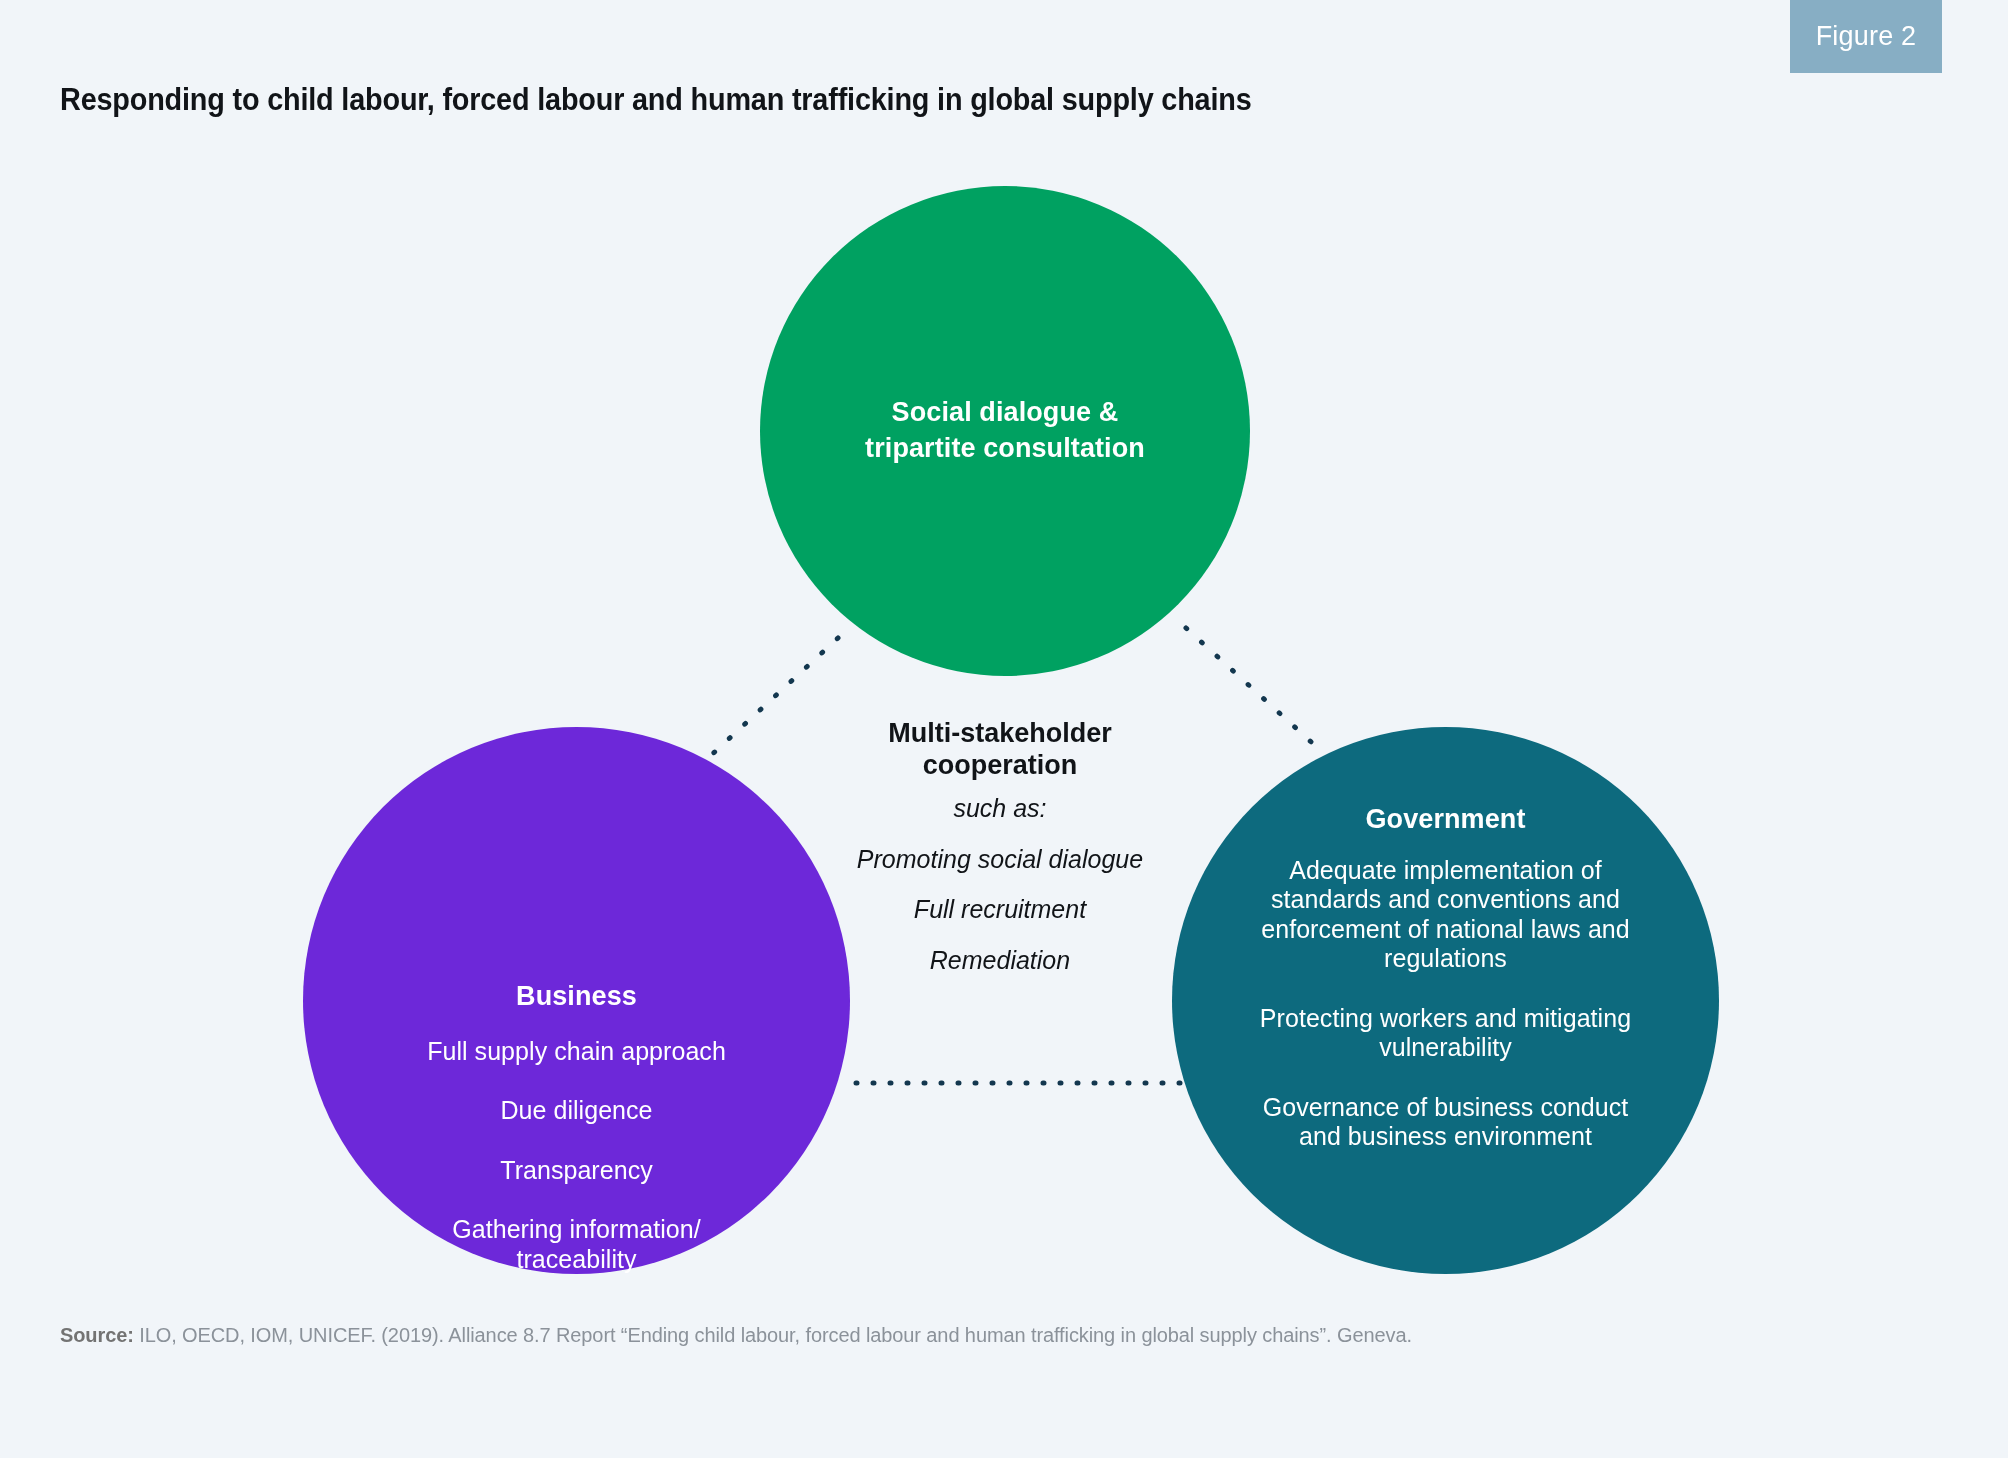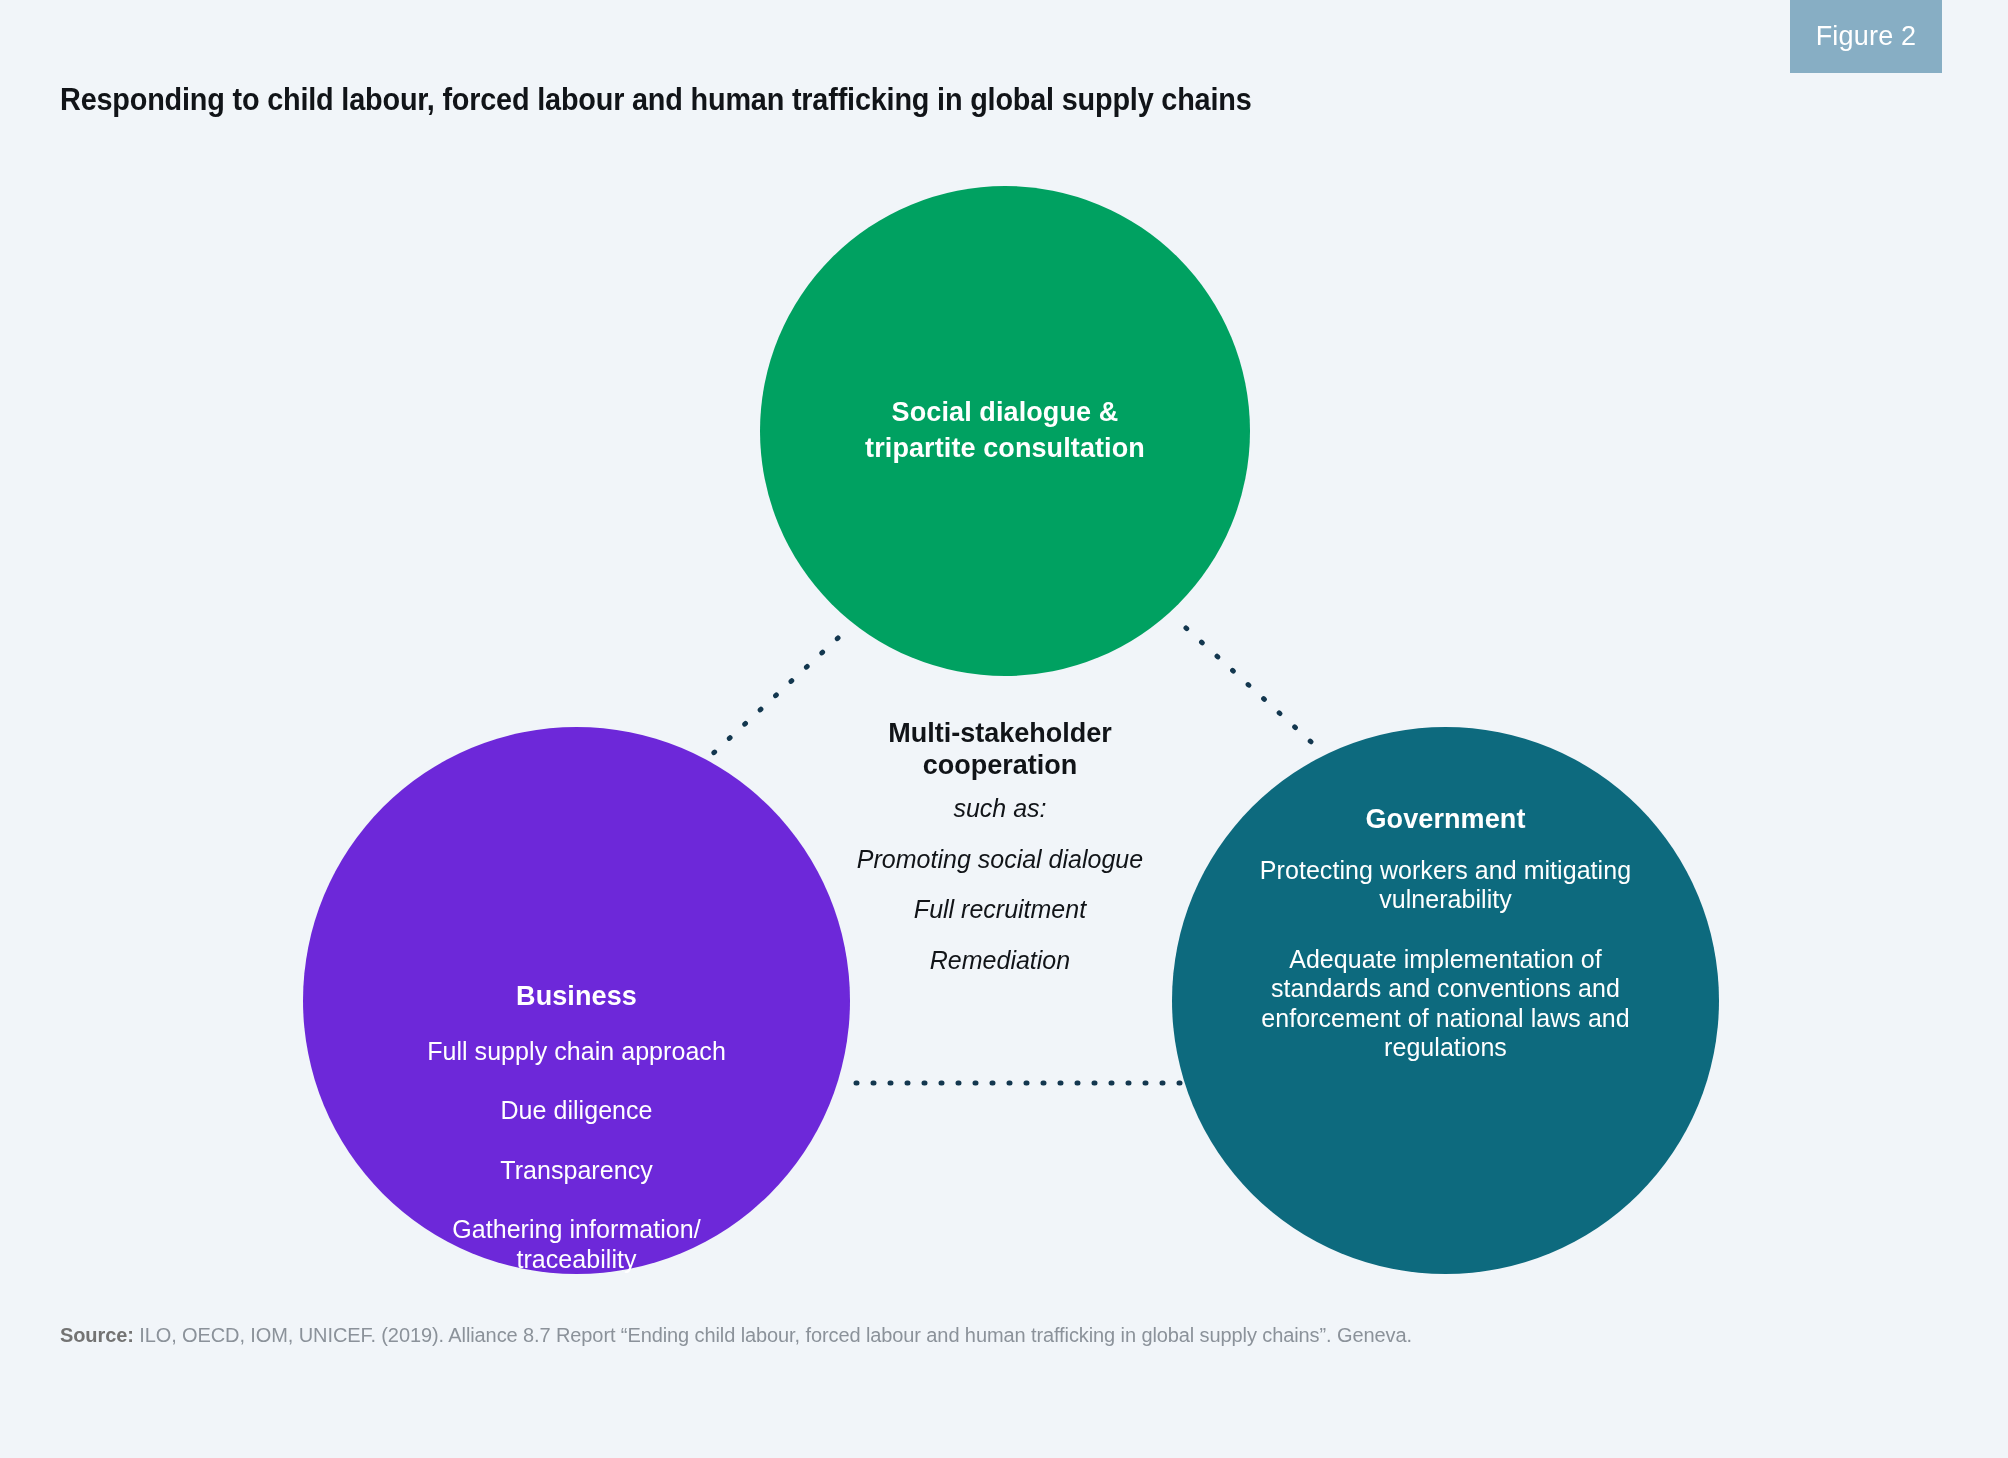--- a/index.html
+++ b/index.html
@@ -217,22 +217,23 @@
       <li>Full supply chain approach</li>
       <li>Due diligence</li>
       <li>Transparency</li>
       <li style="max-width:300px;margin-left:auto;margin-right:auto;">Gathering information/ traceability</li>
     </ul>
   </div>
 
   <div class="bubble bubble-right">
     <div class="bubble-heading">Government</div>
     <ul class="bubble-list">
+      <li style="max-width:375px;margin-left:auto;margin-right:auto;">Adequate implementation of standards and conventions and enforcement of national laws and regulations</li>
       <li style="max-width:400px;margin-left:auto;margin-right:auto;">Protecting workers and mitigating vulnerability</li>
-      <li style="max-width:375px;margin-left:auto;margin-right:auto;">Adequate implementation of standards and conventions and enforcement of national laws and regulations</li>
+      <li style="max-width:385px;margin-left:auto;margin-right:auto;">Governance of business conduct and business environment</li>
     </ul>
   </div>
 
   <div class="center-block">
     <div class="center-title">
       <div>Multi-stakeholder</div>
       <div>cooperation</div>
     </div>
     <div class="center-suchas">such as:</div>
     <ul class="center-list">

